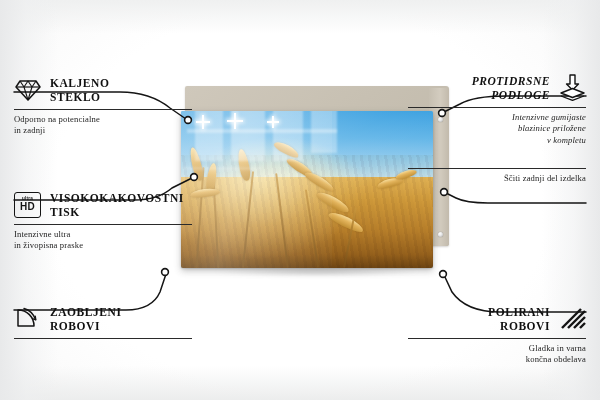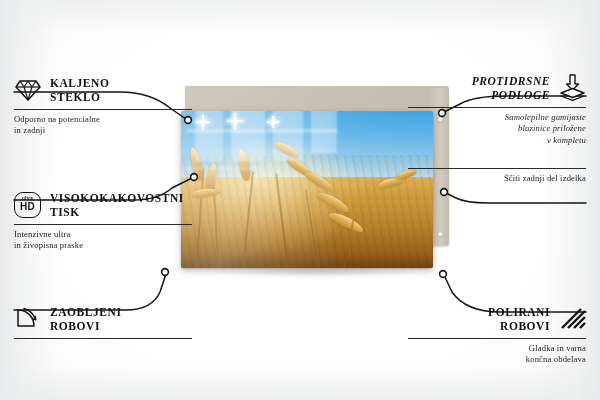--- a/index.html
+++ b/index.html
@@ -265,21 +265,21 @@
   #feature-protective-film{ top: 165px; }
   #feature-polished-edges { top: 277px; }
 
   .icon-svg { display: block; }
 
   
   .hd-badge {
     width: 25px;
     height: 24px;
     border: 1.4px solid #141414;
-    border-radius: 9px;
+    border-radius: 3px;
     display: flex;
     flex-direction: column;
     align-items: center;
     justify-content: center;
     line-height: 1;
   }
   .hd-badge .hd-ultra {
     font-family: "Liberation Sans", sans-serif;
     font-size: 4.6px;
     font-weight: bold;
@@ -440,21 +440,21 @@
         <svg class="icon-svg" width="27" height="27" viewBox="0 0 27 27" fill="none" stroke="#141414" stroke-width="1.4" stroke-linejoin="round">
           <path d="M11,1 L16,1 L16,10 L19.5,10 L13.5,16 L7.5,10 L11,10 Z" fill="#ffffff"></path>
           <path d="M13.5,14.5 L25,19 L13.5,23.5 L2,19 Z" fill="#ffffff"></path>
           <path d="M2,22 L13.5,26.4 L25,22" stroke-width="1.3"></path>
         </svg>
       </span>
       <span class="feat-title"><span>PROTIDRSNE</span><br><span>PODLOGE</span></span>
     </div>
     <div class="feat-rule"></div>
     <div class="feat-desc">
-      <div>Samolepilne gumijaste</div>
+      <div>Intenzivne gumijaste</div>
       <div>blazinice priložene</div>
       <div>v kompletu</div>
     </div>
   </div>
 
   <div class="feature right" id="feature-protective-film">
     <div class="feat-rule"></div>
     <div class="feat-desc">
       <div>Ščiti zadnji del izdelka</div>
     </div>

